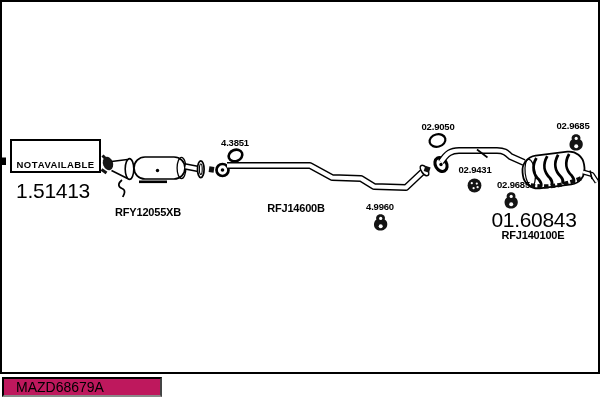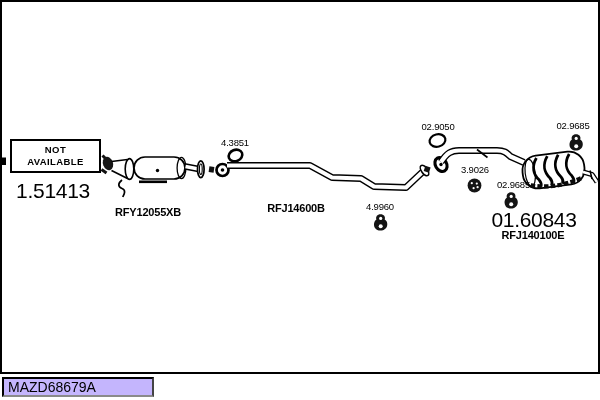--- a/index.html
+++ b/index.html
@@ -9,31 +9,31 @@
   }
   #frame{
     position:absolute;left:0;top:0;width:596px;height:370px;
     border:2px solid #000;background:#fff;
   }
   #diagram-svg{position:absolute;left:0;top:0;}
   .lbl{position:absolute;white-space:nowrap;color:#000;}
   .lbl.center{transform:translateX(-50%);}
   .lbl-big{font-size:21px;font-weight:400;letter-spacing:-0.3px;}
   .lbl-ref{font-size:11px;font-weight:700;letter-spacing:-0.2px;text-align:right;}
-  .lbl-code{font-size:9.5px;font-weight:400;letter-spacing:-0.2px;}
+  .lbl-code{font-size:9.5px;font-weight:700;letter-spacing:-0.2px;}
   #not-available-box{
     position:absolute;left:10px;top:139px;width:87px;height:30px;
     border:2px solid #000;background:#fff;
-    display:flex;flex-direction:column;align-items:center;justify-content:center;
+    display:flex;flex-direction:row;align-items:flex-end;justify-content:center;
     font-size:9.5px;font-weight:700;letter-spacing:0.4px;line-height:12px;text-align:center;
   }
   #footer-box{
     position:absolute;left:2px;top:377px;width:144px;height:16px;
     border:2px solid #000;border-bottom-color:#8a8a8a;border-right-color:#444;
-    background:#c4b5fd;font-size:14px;font-weight:400;line-height:16px;padding-left:4px;
+    background:#be185d;font-size:14px;font-weight:400;line-height:16px;padding-left:12px;
   }
 </style>
 </head>
 <body>
 
 <div id="stage">
 
   <div id="frame"></div>
 
   <svg id="diagram-svg" width="600" height="400" viewBox="0 0 600 400">
@@ -124,21 +124,21 @@
 
   <div class="lbl lbl-big center" style="left:53px;top:179px">1.51413</div>
   <div class="lbl lbl-ref center" style="left:148px;top:206px">RFY12055XB</div>
   <div class="lbl lbl-ref center" style="left:296px;top:202px">RFJ14600B</div>
   <div class="lbl lbl-big center" style="left:534px;top:208px">01.60843</div>
   <div class="lbl lbl-ref center" style="left:533px;top:229px">RFJ140100E</div>
 
   <div class="lbl lbl-code center" style="left:235px;top:137px">4.3851</div>
   <div class="lbl lbl-code center" style="left:380px;top:201px">4.9960</div>
   <div class="lbl lbl-code center" style="left:438px;top:121px">02.9050</div>
-  <div class="lbl lbl-code center" style="left:475px;top:164px">3.9026</div>
+  <div class="lbl lbl-code center" style="left:475px;top:164px">02.9431</div>
   <div class="lbl lbl-code center" style="left:513.5px;top:179px">02.9685</div>
   <div class="lbl lbl-code center" style="left:573px;top:120px">02.9685</div>
 
   <div id="footer-box">
     <span>MAZD68679A</span>
   </div>
 
 </div>
 
 </body></html>

